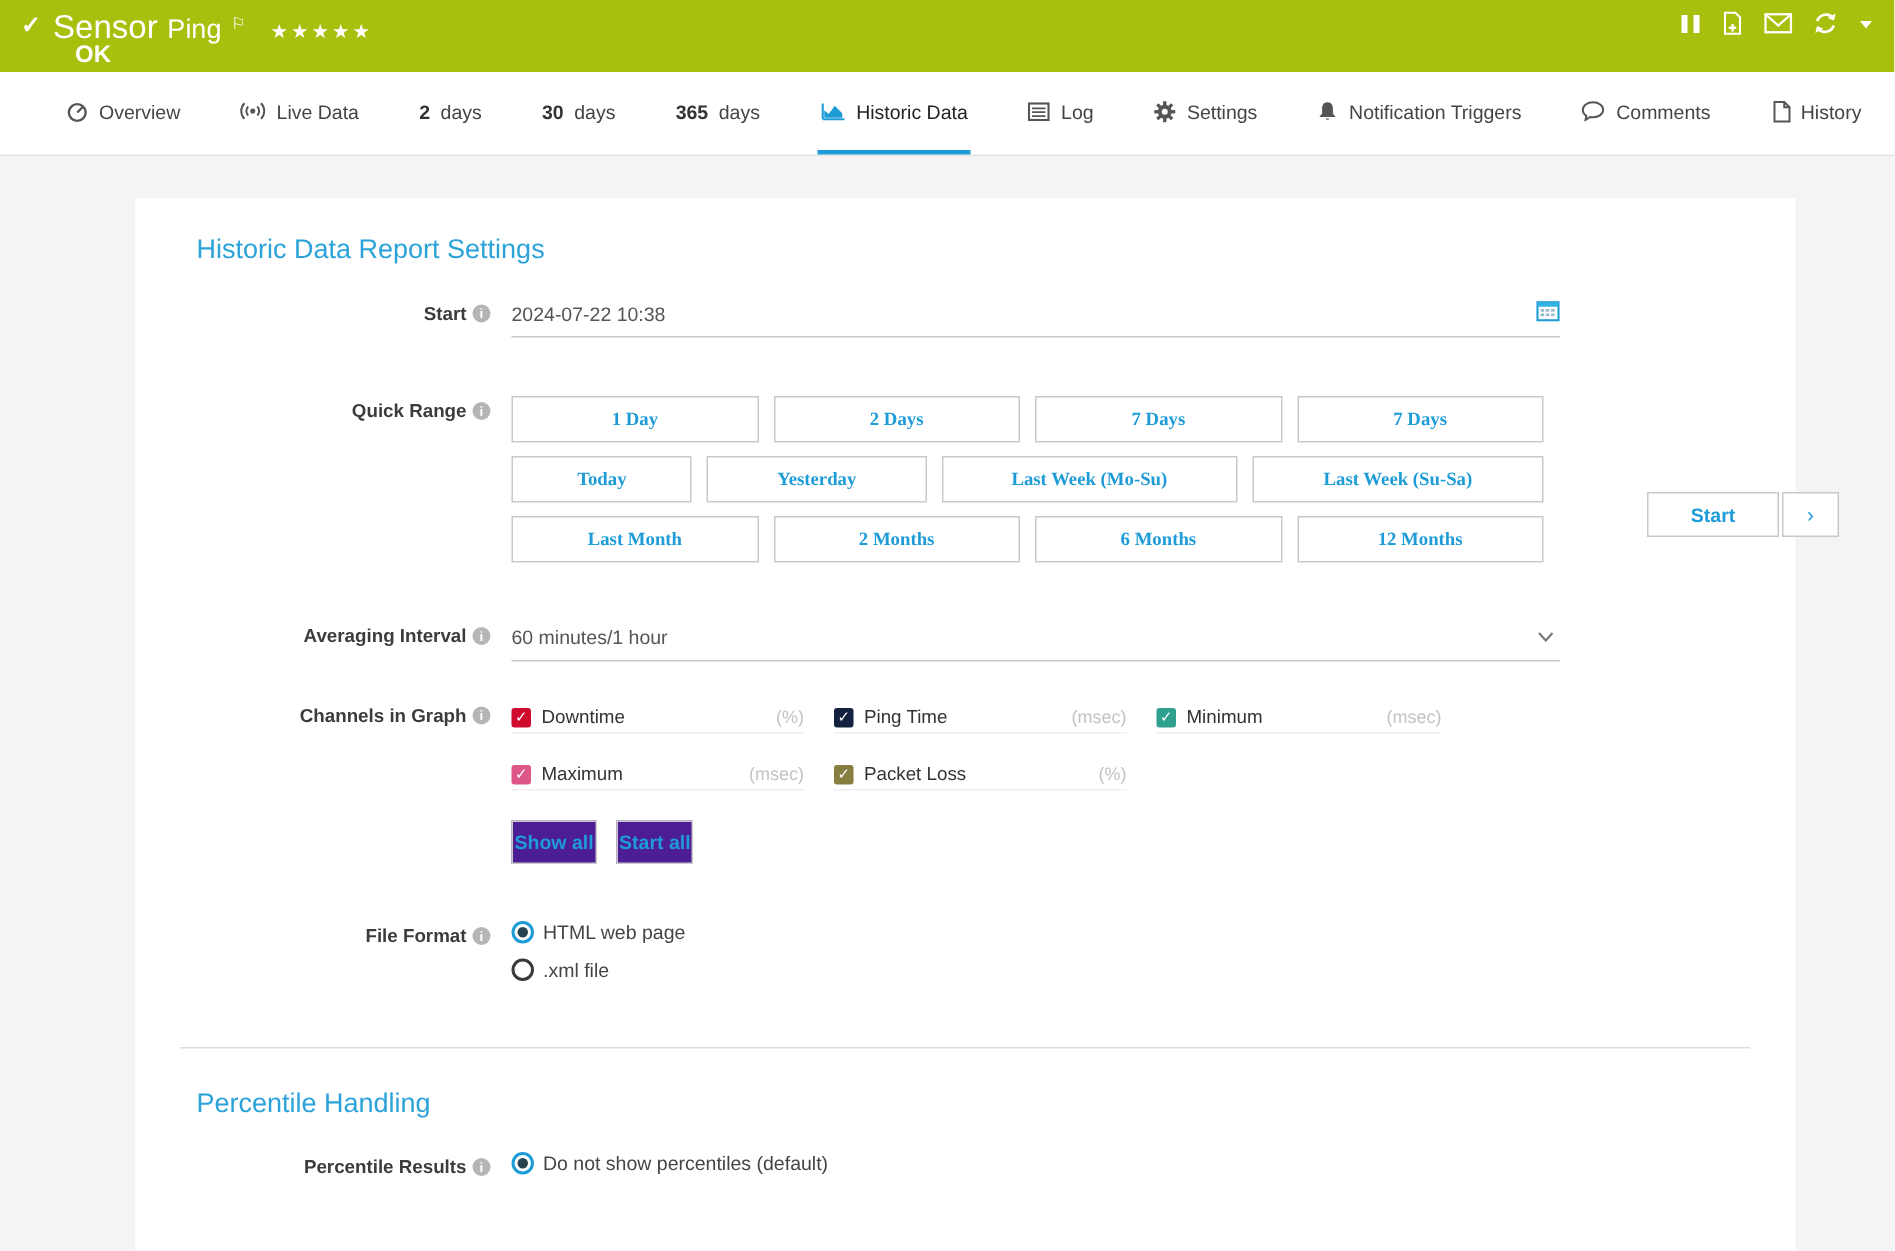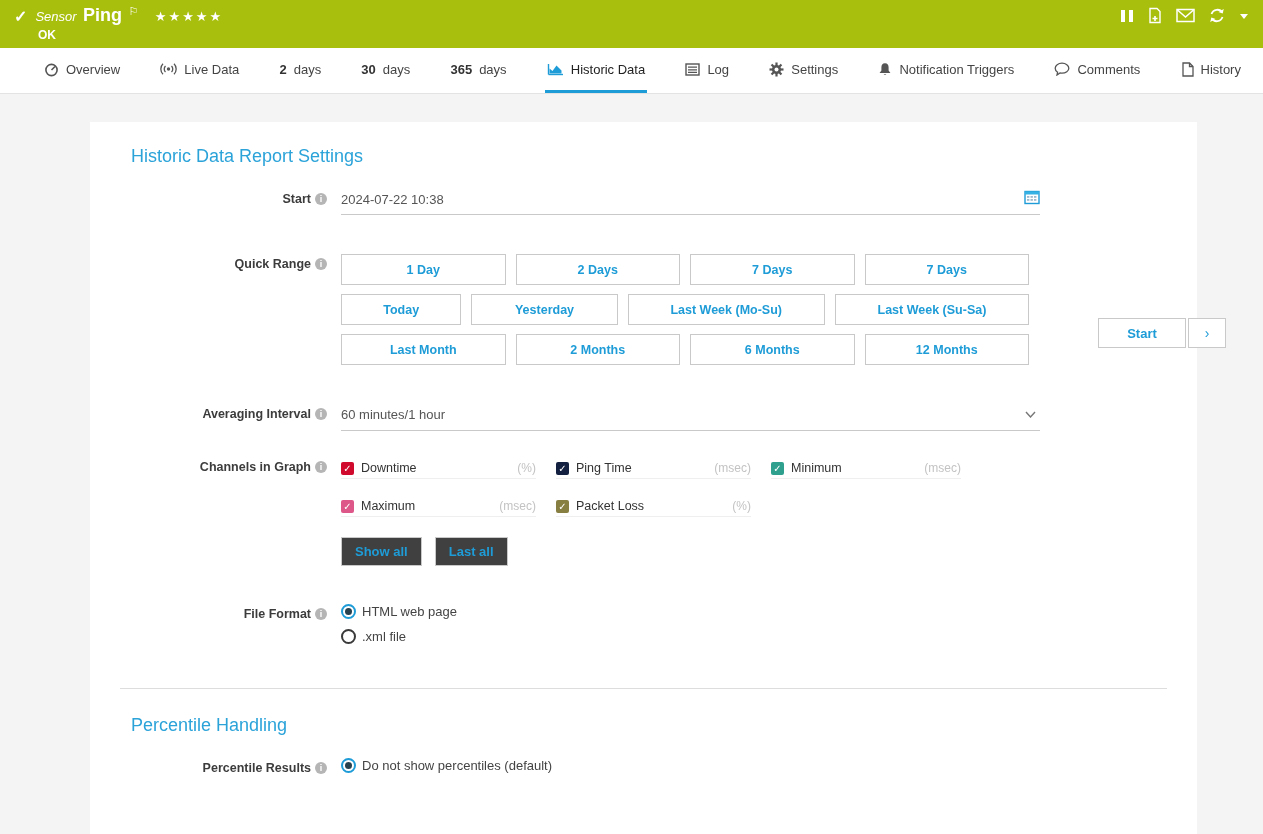--- a/index.html
+++ b/index.html
@@ -3,30 +3,30 @@
 <meta charset="utf-8">
 <style>
   * { box-sizing: border-box; margin: 0; padding: 0; }
   html,body { width:1263px; height:834px; overflow:hidden; }
   body { font-family:"Liberation Sans", sans-serif; background:#f4f4f4; color:#3c3c3c; }
 
   
   .topbar { height:48px; background:#a9bf0d; position:relative; color:#fff; }
   .t-left { position:absolute; left:14px; top:5px; display:flex; align-items:flex-start; gap:8px; }
   .t-check { font-size:16px; font-weight:bold; margin-top:2px; }
-  .t-kind { font-style:italic; font-weight:300; font-size:13px; }
-  .t-name { font-weight:700; font-size:18px; margin-left:2px; }
+  .t-kind { font-weight:300; font-size:22px; }
+  .t-name { font-weight:400; font-size:18px; margin-left:2px; }
   .t-flag { font-size:11px; margin:-2px 0 0 2px; }
   .t-stars { font-size:13px; letter-spacing:2px; margin:1px 0 0 12px; }
-  .t-ok { position:absolute; left:38px; top:28px; font-size:12px; font-weight:700; }
+  .t-ok { position:absolute; left:50px; top:28px; font-size:16px; font-weight:700; }
   .t-icons { position:absolute; right:14px; top:7px; display:flex; align-items:center; gap:13px; }
   .t-icons svg { display:block; }
 
   
-  .tabs { height:46px; background:#fff; border-bottom:1px solid #e3e3e3; display:flex;
+  .tabs { height:56px; background:#fff; border-bottom:1px solid #e3e3e3; display:flex;
           justify-content:space-between; align-items:stretch; padding:0 20px 0 42px; }
   .tab { display:flex; align-items:center; gap:7px; font-size:13px; color:#444;
          border-bottom:3px solid transparent; padding:0 2px; cursor:pointer; }
   .tab svg { display:block; }
   .tab .num { font-weight:700; color:#333; }
   .tab.active { border-bottom-color:#1e9cd7; color:#222; }
 
   
   .content { position:relative; }
   .card { margin:28px 0 0 90px; width:1107px; min-height:710px; background:#fff;
@@ -42,41 +42,41 @@
   .info::after { content:"i"; }
   .fctrl { width:699px; }
 
   .ufield { position:relative; border-bottom:1px solid #c9c9c9; padding:3px 26px 7px 0;
             font-size:13px; color:#555; margin-bottom:21px; }
   .cal { position:absolute; right:0; top:1px; cursor:pointer; }
 
   .qrow { display:flex; gap:10px; margin-bottom:9px; width:688px; }
   .qbtn { flex:1; height:31px; background:#fff; border:1px solid #c9c9c9; color:#1e9cd7;
           font-size:12.5px; font-weight:700; display:flex; align-items:center; justify-content:center;
-          cursor:pointer; font-family:Liberation Sans, sans-serif; }
+          cursor:pointer; font-family:Liberation Serif, serif; }
   .qrow2 .qbtn:nth-child(1){flex:0.74;} .qrow2 .qbtn:nth-child(2){flex:0.9;}
   .qrow2 .qbtn:nth-child(3){flex:1.22;} .qrow2 .qbtn:nth-child(4){flex:1.2;}
 
   .selfield { position:relative; border-bottom:1px solid #c9c9c9; padding:3px 26px 8px 0;
               font-size:13px; color:#555; cursor:pointer; }
   .selfield svg { position:absolute; right:4px; top:7px; }
 
   .changrid { display:grid; grid-template-columns:195px 195px 190px; column-gap:16px; row-gap:7px;
               margin-top:4px;gap:20px; }
   .chan { display:flex; align-items:center; gap:7px; border-bottom:1px solid #efefef;
           padding-bottom:3px; cursor:pointer; }
   .cbx { width:13px; height:13px; border-radius:2px; color:#fff; font-size:10px; line-height:13px;
          text-align:center; flex:0 0 13px; }
   .cbx::after { content:"✓"; }
   .chan-name { font-size:12.5px; color:#333; }
   .chan-unit { margin-left:auto; font-size:12px; color:#c3c3c3; }
 
   .sh-btns { display:flex; gap:13px; margin-top:20px; }
-  .sbtn { background:#404040; border:1px solid #c9c9c9; color:#1e9cd7; font-weight:700;
-          font-size:13px; padding:6px 13px; cursor:pointer; font-family:inherit; }
+  .sbtn { background:#4c1d95; border:1px solid #c9c9c9; color:#1e9cd7; font-weight:700;
+          font-size:13px; padding:6px 1px; cursor:pointer; font-family:inherit; }
 
   .ropt { display:flex; align-items:center; gap:6px; font-size:13px; color:#444;
           margin-bottom:10px; cursor:pointer; }
   .radio { width:15px; height:15px; border-radius:50%; border:2px solid #3a3a3a; position:relative;
            flex:0 0 15px; background:#fff; }
   .radio.sel { border-color:#1e9cd7; }
   .radio.sel::after { content:""; position:absolute; inset:2px; border-radius:50%; background:#27414e; }
 
   .divider { border:none; border-top:1px solid #ddd; margin:34px 0 26px -11px; }
 
@@ -308,21 +308,21 @@
             <span class="chan-unit">(msec)</span>
           </label>
           <label class="chan">
             <span class="cbx" style="background: rgb(135, 126, 65);"></span>
             <span class="chan-name">Packet Loss</span>
             <span class="chan-unit">(%)</span>
           </label>
         </div>
         <div class="sh-btns">
           <button class="sbtn">Show all</button>
-          <button class="sbtn">Last all</button>
+          <button class="sbtn">Start all</button>
         </div>
       </div>
     </div>
 
     <div class="frow mt30" style="margin-top:38px;">
       <div class="flabel"><span>File Format</span><span class="info"></span></div>
       <div class="fctrl">
         <label class="ropt">
           <span class="radio sel"></span>
           <span>HTML web page</span>

